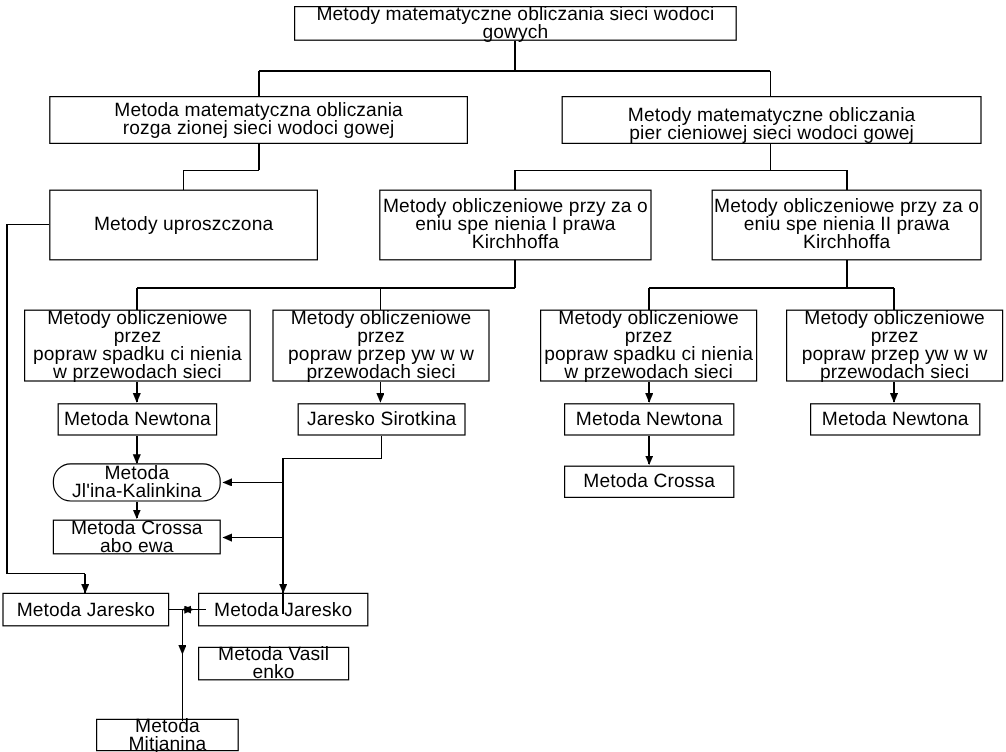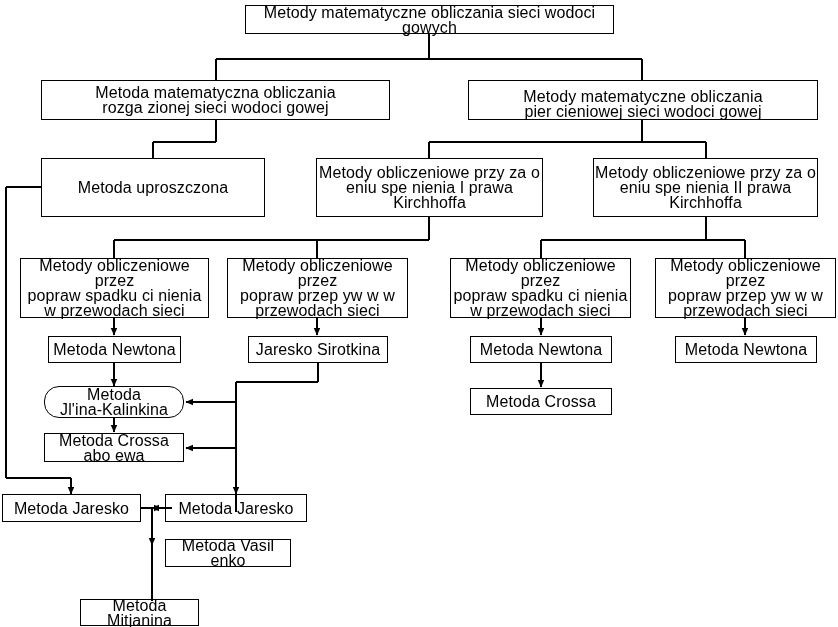--- a/index.html
+++ b/index.html
@@ -125,21 +125,21 @@
     <span class="txt">Metoda matematyczna obliczania
 rozga   zionej sieci wodoci  gowej</span>
   </div>
 
   <div class="node" style="left:468px; top:80px; width:350px; height:40px;align-items:flex-end;">
     <span class="txt">Metody matematyczne obliczania
 pier  cieniowej sieci wodoci  gowej</span>
   </div>
 
   <div class="node" style="left:41px; top:158px; width:224px; height:59px;">
-    <span class="txt">Metoda uproszczona</span>
+    <span class="txt">Metody uproszczona</span>
   </div>
 
   <div class="node" style="left:316px; top:158px; width:227px; height:59px;">
     <span class="txt">Metody obliczeniowe przy za o
 eniu spe  nienia I prawa
 Kirchhoffa</span>
   </div>
 
   <div class="node" style="left:593px; top:158px; width:225px; height:59px;">
     <span class="txt">Metody obliczeniowe przy za o

